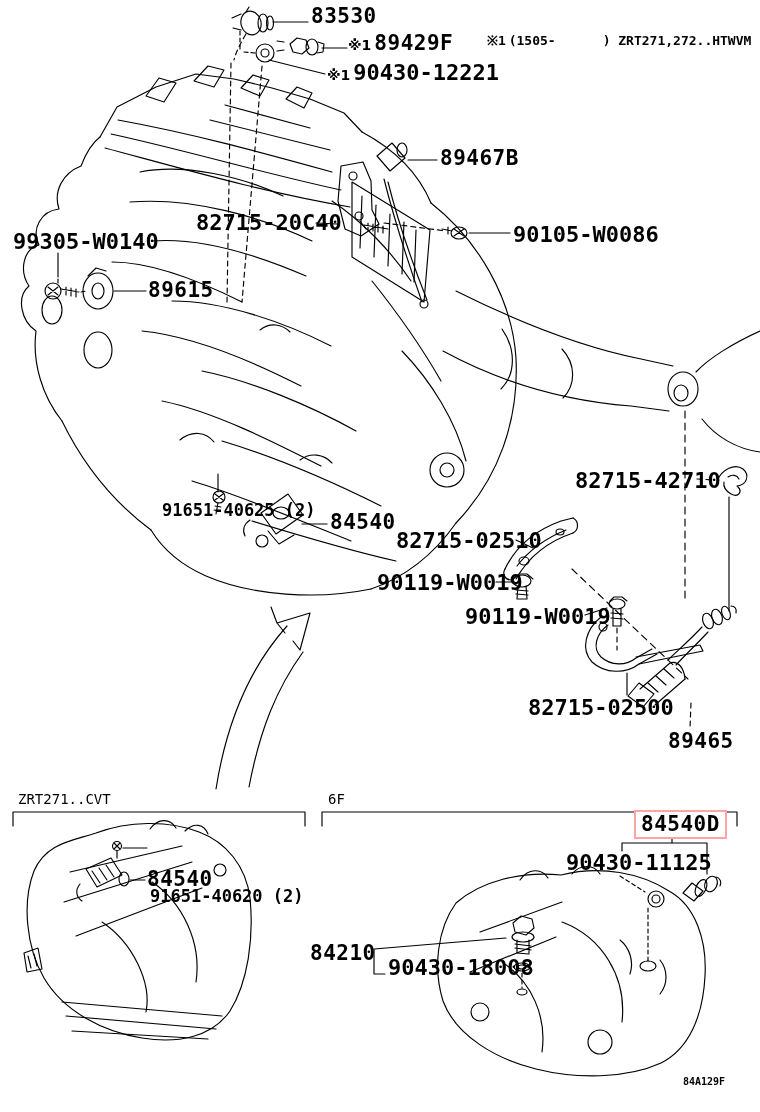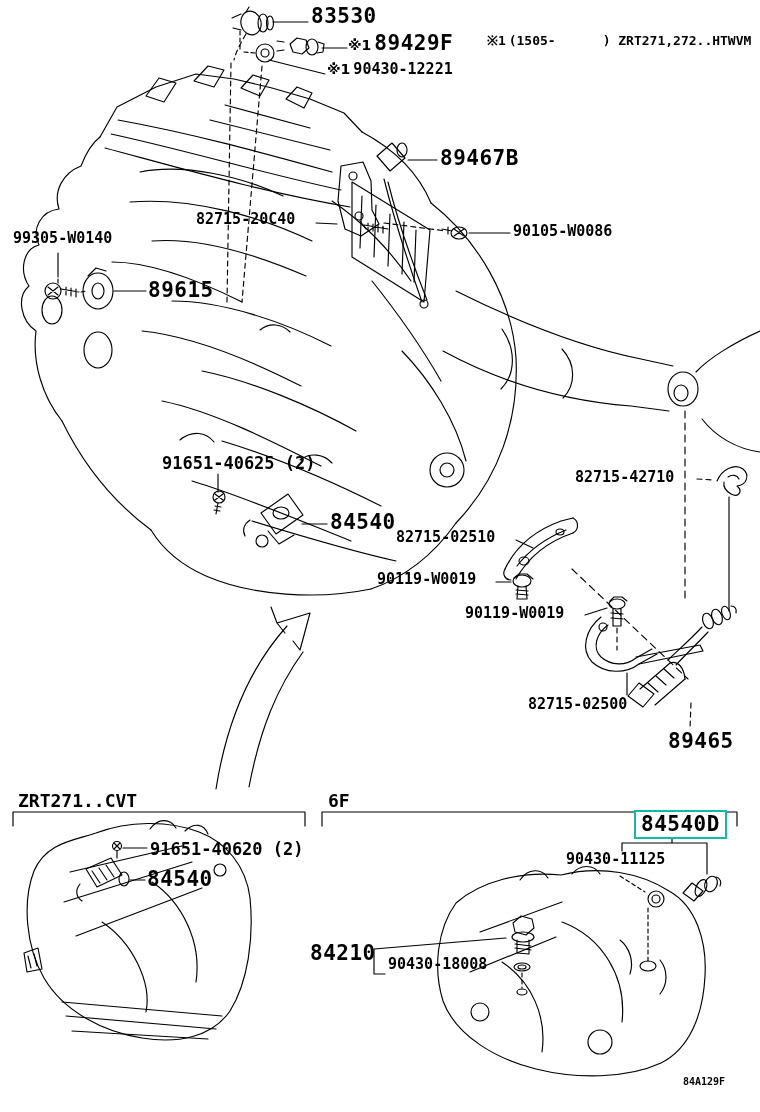--- a/index.html
+++ b/index.html
@@ -2,26 +2,26 @@
 <html><head>
 <meta charset="utf-8">
 <style>
   html,body{margin:0;padding:0;background:#fff;}
   #stage{position:relative;width:760px;height:1112px;background:#fff;overflow:hidden;
          font-family:"DejaVu Sans Mono","Liberation Mono",monospace;color:#000;}
   #art{position:absolute;left:0;top:0;}
   .lbl{position:absolute;display:flex;align-items:baseline;gap:3px;line-height:1;
        white-space:pre;color:#000;font-weight:bold;}
   .xl{font-size:21px;letter-spacing:.5px;}
-  .lg{font-size:15px;}
-  .md{font-size:17px;}
-  .sm{font-size:18px;font-weight:bold;}
+  .lg{font-size:22px;}
+  .md{font-size:17px;margin-top:47px;}
+  .sm{font-size:14px;font-weight:normal;}
   .note{font-size:13px;font-weight:bold;}
   .ref{font-size:14px;font-weight:bold;font-family:"DejaVu Sans","Liberation Sans",sans-serif;}
-  .boxed{border:2px solid #14b8a6;padding:2px 5px;background:#fff;}
+  .boxed{border:2px solid #fca5a5;padding:2px 5px;background:#fff;}
 </style>
 </head>
 <body>
 
 <div id="stage">
 
 <svg id="art" width="760" height="1112" viewBox="0 0 760 1112" fill="none" stroke="#000" stroke-width="1.15" stroke-linecap="round" stroke-linejoin="round">
 
   <g>
     <path d="M100,137 L117,107 L156,87 L196,74 L234,79 L272,88 L310,99 L344,113 L362,132"></path>

